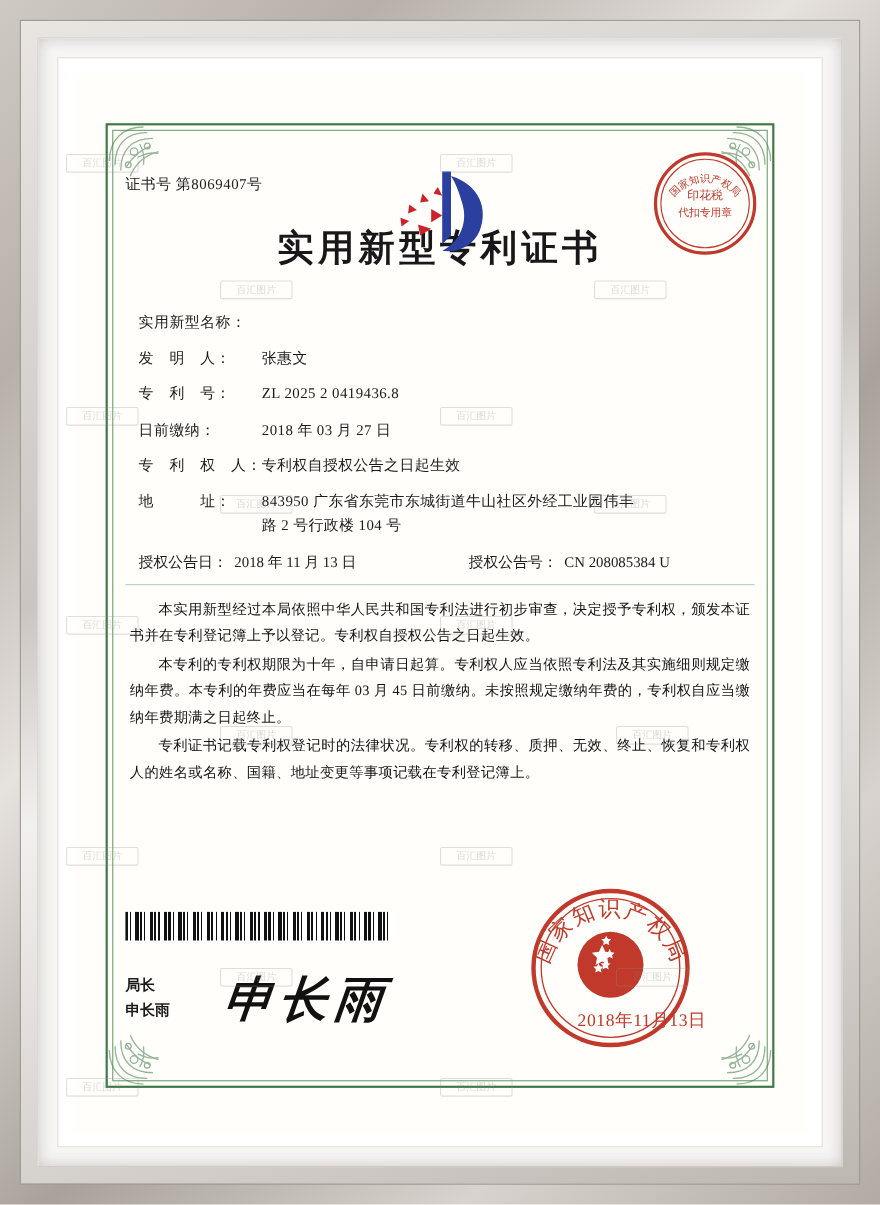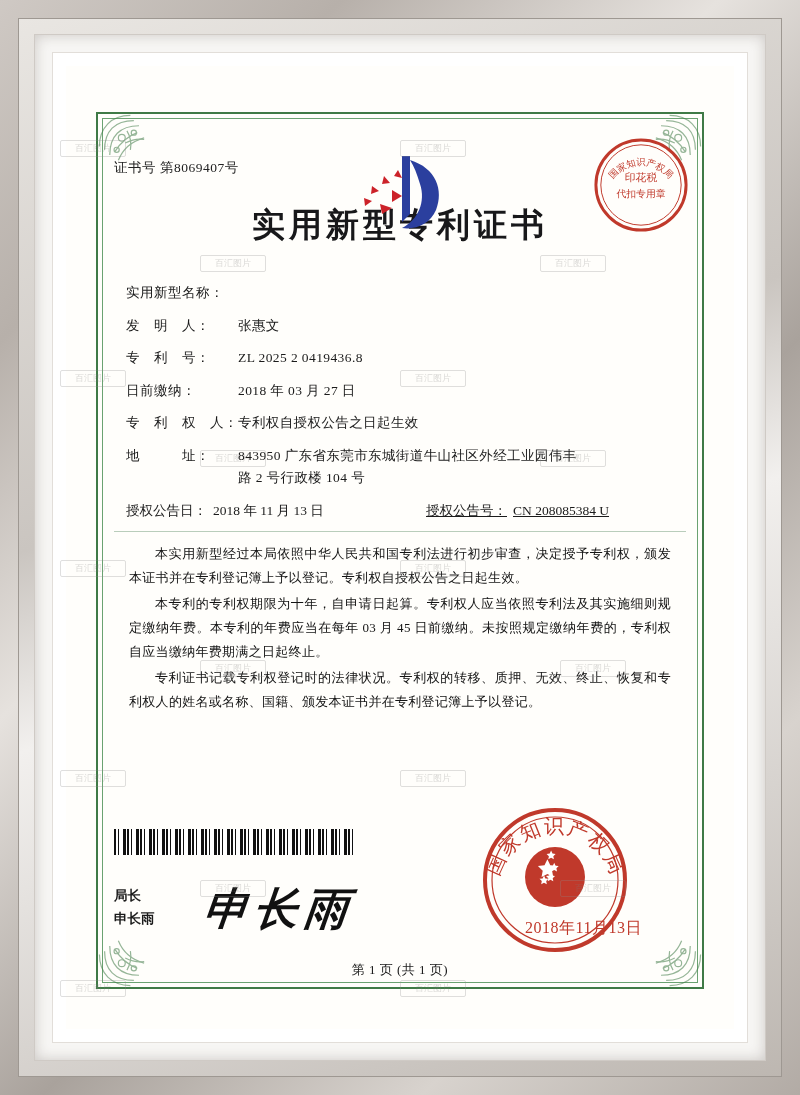--- a/index.html
+++ b/index.html
@@ -73,26 +73,26 @@
     text-align:center;font-size:33px;font-weight:bold;color:#18181a;
     letter-spacing:4px;margin-top:26px;font-family:"Liberation Serif",serif;
   }
   .fields{margin-top:38px;font-size:13.5px;color:#1b1b1b;line-height:1;margin-left:12px;}
   .row{display:flex;align-items:flex-start;margin-bottom:19px;}
   .lbl{width:112px;flex:0 0 112px;letter-spacing:.5px;white-space:nowrap;}
   .val{flex:1;letter-spacing:.4px;}
   .val .l2{display:block;margin-top:9px;font-family:Liberation Serif, serif;}
   .row-two{display:flex;align-items:flex-start;margin-bottom:6px;font-size:13.5px;}
   .row-two .c1{width:300px;display:flex;}
-  .row-two .c2{flex:1;display:flex;text-decoration:underline;}
+  .row-two .c2{flex:1;display:flex;}
   .row-two .lbl2{white-space:nowrap;margin-right:6px;}
   .divider{border-top:1px solid #b9cdbb;margin:14px 0 10px;}
   .para{
     font-size:13px;color:#131313;line-height:1.85;text-align:justify;
-    text-indent:2em;margin:0 15px 2px;letter-spacing:.3px;
+    text-indent:2em;margin:0 4px 2px;letter-spacing:.3px;
   }
   
   .barcode{
     position:absolute;left:0;bottom:118px;width:240px;height:26px;
     background:repeating-linear-gradient(90deg,#111 0 2px,#fff 2px 4px,#111 4px 5px,#fff 5px 9px,#111 9px 12px,#fff 12px 13px);
   }
   .sig-block{position:absolute;left:0;bottom:42px;font-size:13.5px;line-height:1.7;color:#1b1b1b;font-weight:bold;}
   .sig-hand{
     position:absolute;left:90px;bottom:34px;font-size:44px;color:#111;
     font-family:"Liberation Serif",serif;font-style:italic;font-weight:bold;
@@ -262,21 +262,21 @@
             <span>CN 208085384 U</span>
           </div>
         </div>
       </div>
 
       <div class="divider"></div>
 
       <div>
         <p class="para">本实用新型经过本局依照中华人民共和国专利法进行初步审查，决定授予专利权，颁发本证书并在专利登记簿上予以登记。专利权自授权公告之日起生效。</p>
         <p class="para">本专利的专利权期限为十年，自申请日起算。专利权人应当依照专利法及其实施细则规定缴纳年费。本专利的年费应当在每年 03 月 45 日前缴纳。未按照规定缴纳年费的，专利权自应当缴纳年费期满之日起终止。</p>
-        <p class="para">专利证书记载专利权登记时的法律状况。专利权的转移、质押、无效、终止、恢复和专利权人的姓名或名称、国籍、颁发本证书并在专利登记簿上予以登记。</p>
+        <p class="para">专利证书记载专利权登记时的法律状况。专利权的转移、质押、无效、终止、恢复和专利权人的姓名或名称、国籍、地址变更等事项记载在专利登记簿上。</p>
       </div>
 
       <div class="barcode"></div>
 
       <div class="sig-block">
         <div>局长</div>
         <div>申长雨</div>
       </div>
 
       <div class="sig-hand">申长雨</div>
@@ -295,21 +295,20 @@
             <path d="M86 56 l1.6 3.4 3.7 .5 -2.7 2.6 .7 3.7 -3.3 -1.8 -3.3 1.8 .7 -3.7 -2.7 -2.6 3.7 -.5z" transform="translate(-2,-2) scale(.85)"></path>
             <path d="M92 68 l1.6 3.4 3.7 .5 -2.7 2.6 .7 3.7 -3.3 -1.8 -3.3 1.8 .7 -3.7 -2.7 -2.6 3.7 -.5z" transform="translate(-4,0) scale(.85)"></path>
             <path d="M90 82 l1.6 3.4 3.7 .5 -2.7 2.6 .7 3.7 -3.3 -1.8 -3.3 1.8 .7 -3.7 -2.7 -2.6 3.7 -.5z" transform="translate(-6,-2) scale(.85)"></path>
             <path d="M80 90 l1.6 3.4 3.7 .5 -2.7 2.6 .7 3.7 -3.3 -1.8 -3.3 1.8 .7 -3.7 -2.7 -2.6 3.7 -.5z" transform="translate(-4,-6) scale(.85)"></path>
           </g>
         </svg>
       </div>
 
       <div class="seal-date">2018年11月13日</div>
 
-      <div class="page-no">第 1 页 (共 1 页)</div>
     </div>
   </div>
 </div>
 
 <div id="watermark-layer">
     <div class="wm" style="left: 60px; top: 140px;">百汇图片</div>
     <div class="wm" style="left: 400px; top: 140px;">百汇图片</div>
     <div class="wm" style="left: 200px; top: 255px;">百汇图片</div>
     <div class="wm" style="left: 540px; top: 255px;">百汇图片</div>
     <div class="wm" style="left: 60px; top: 370px;">百汇图片</div>

